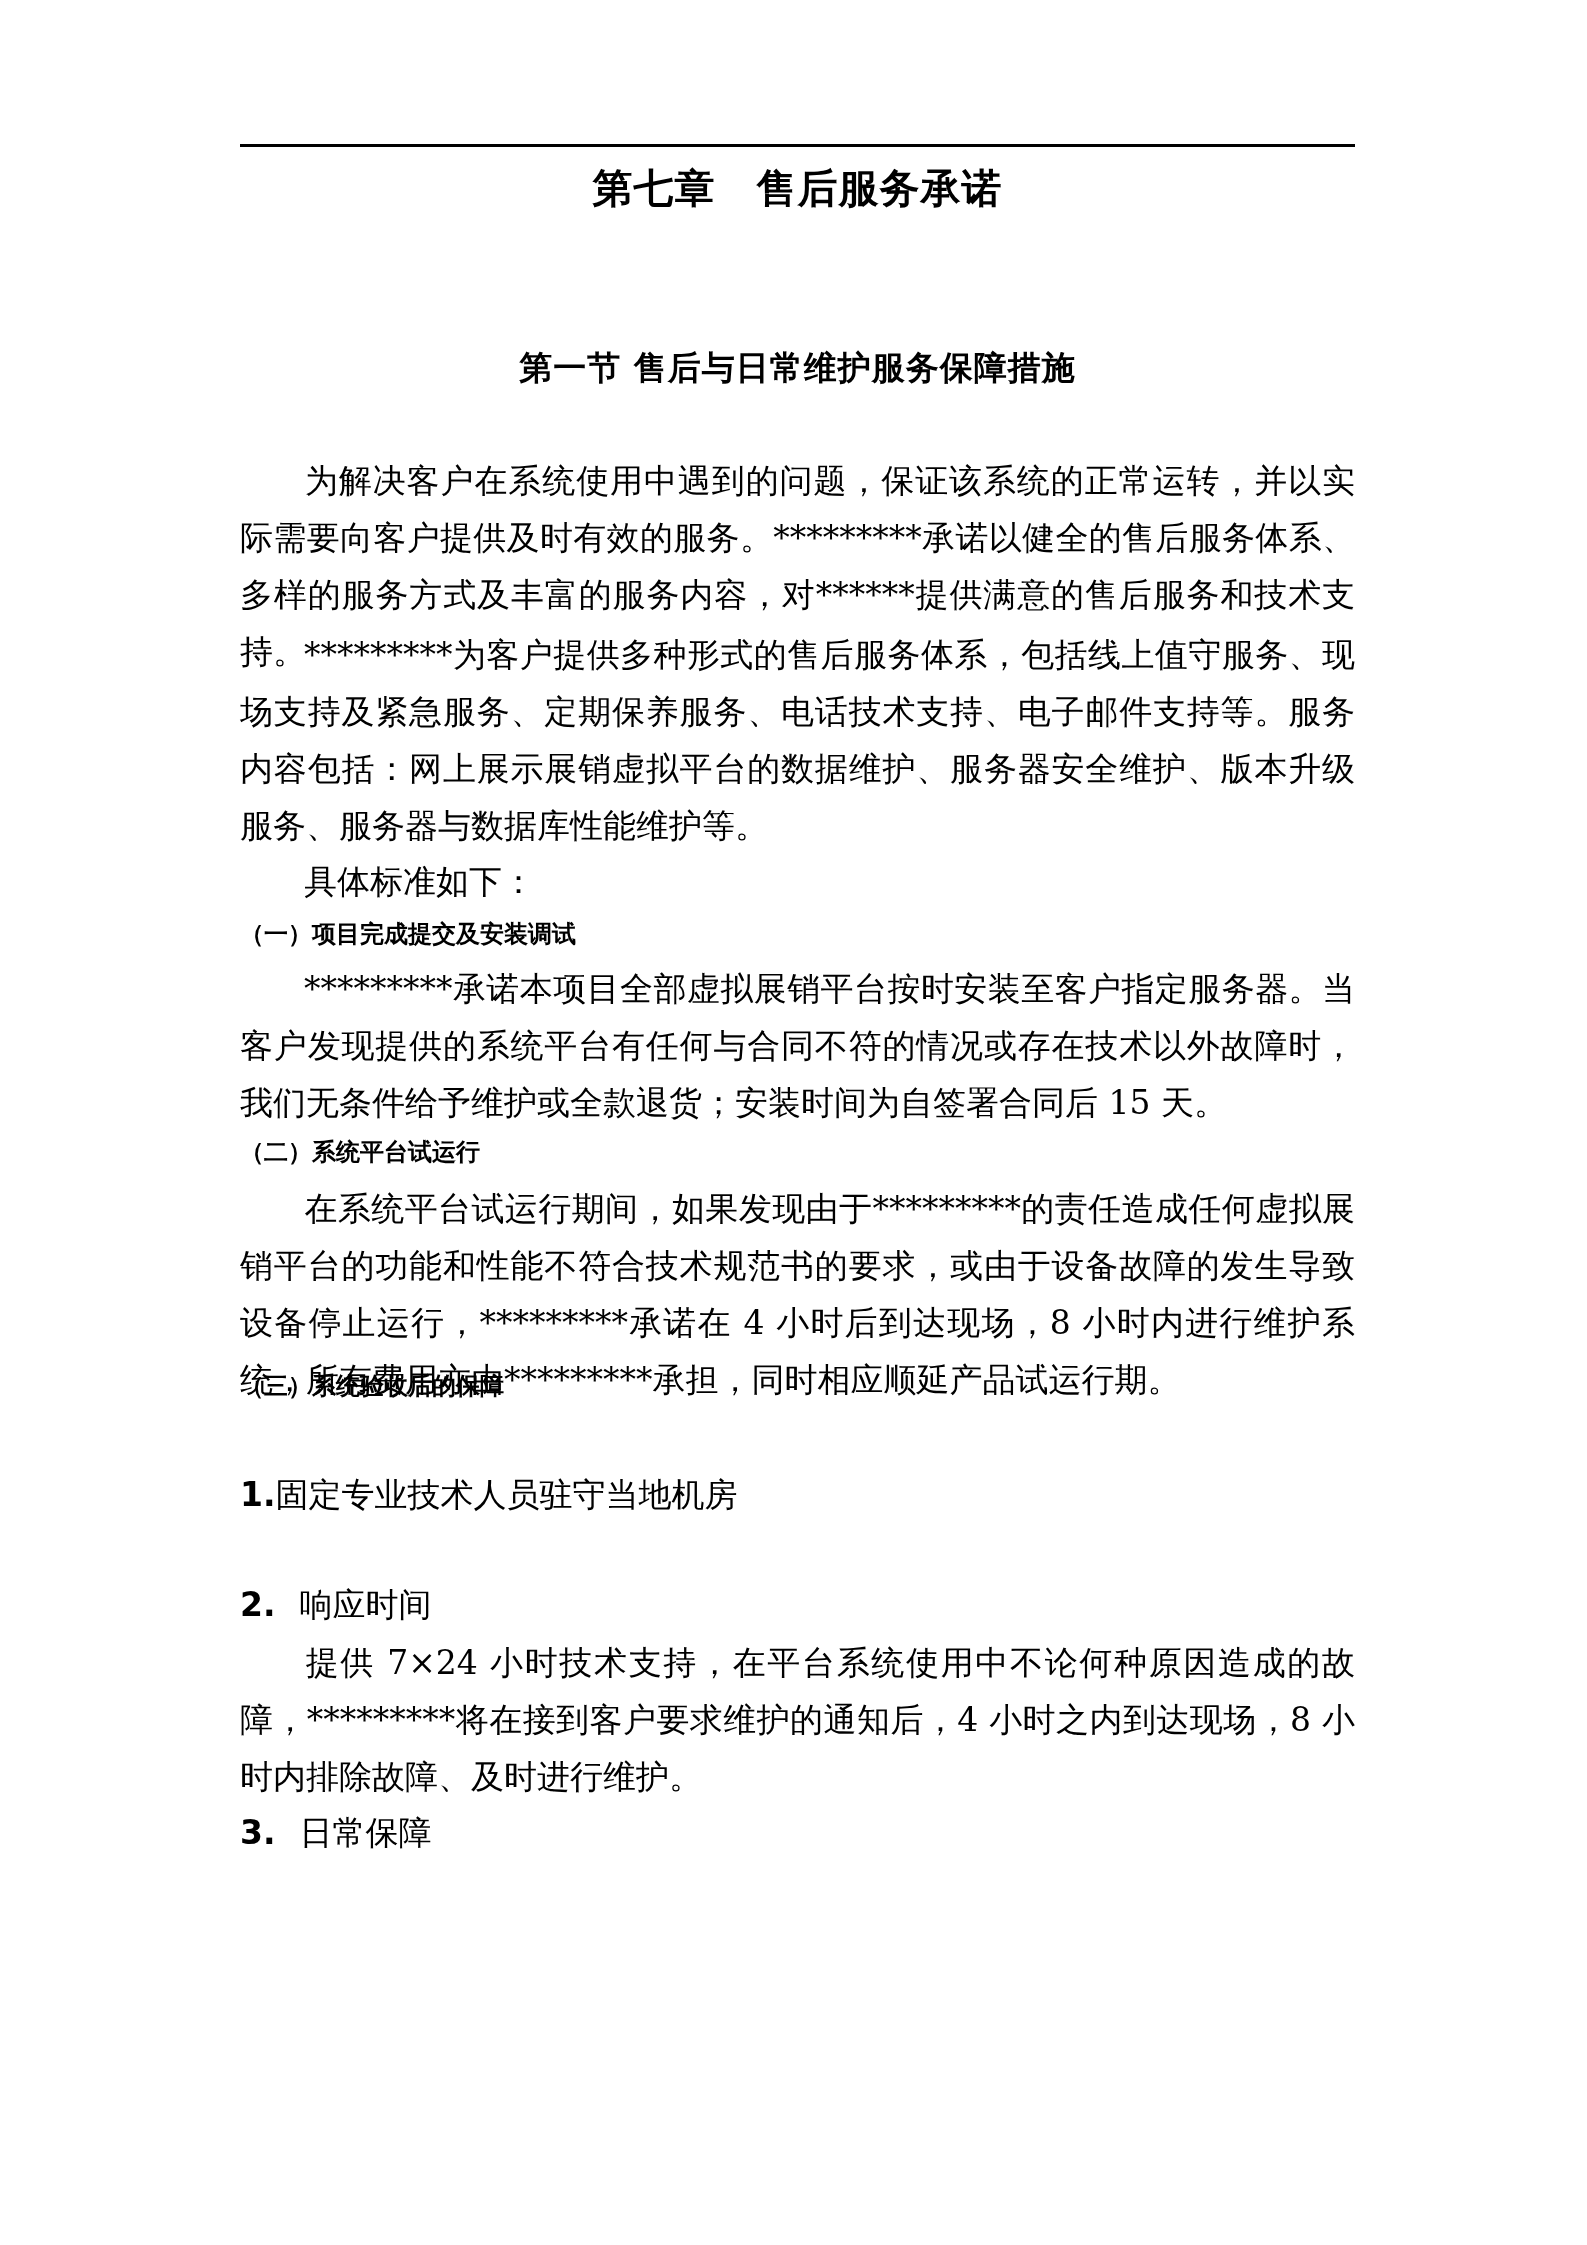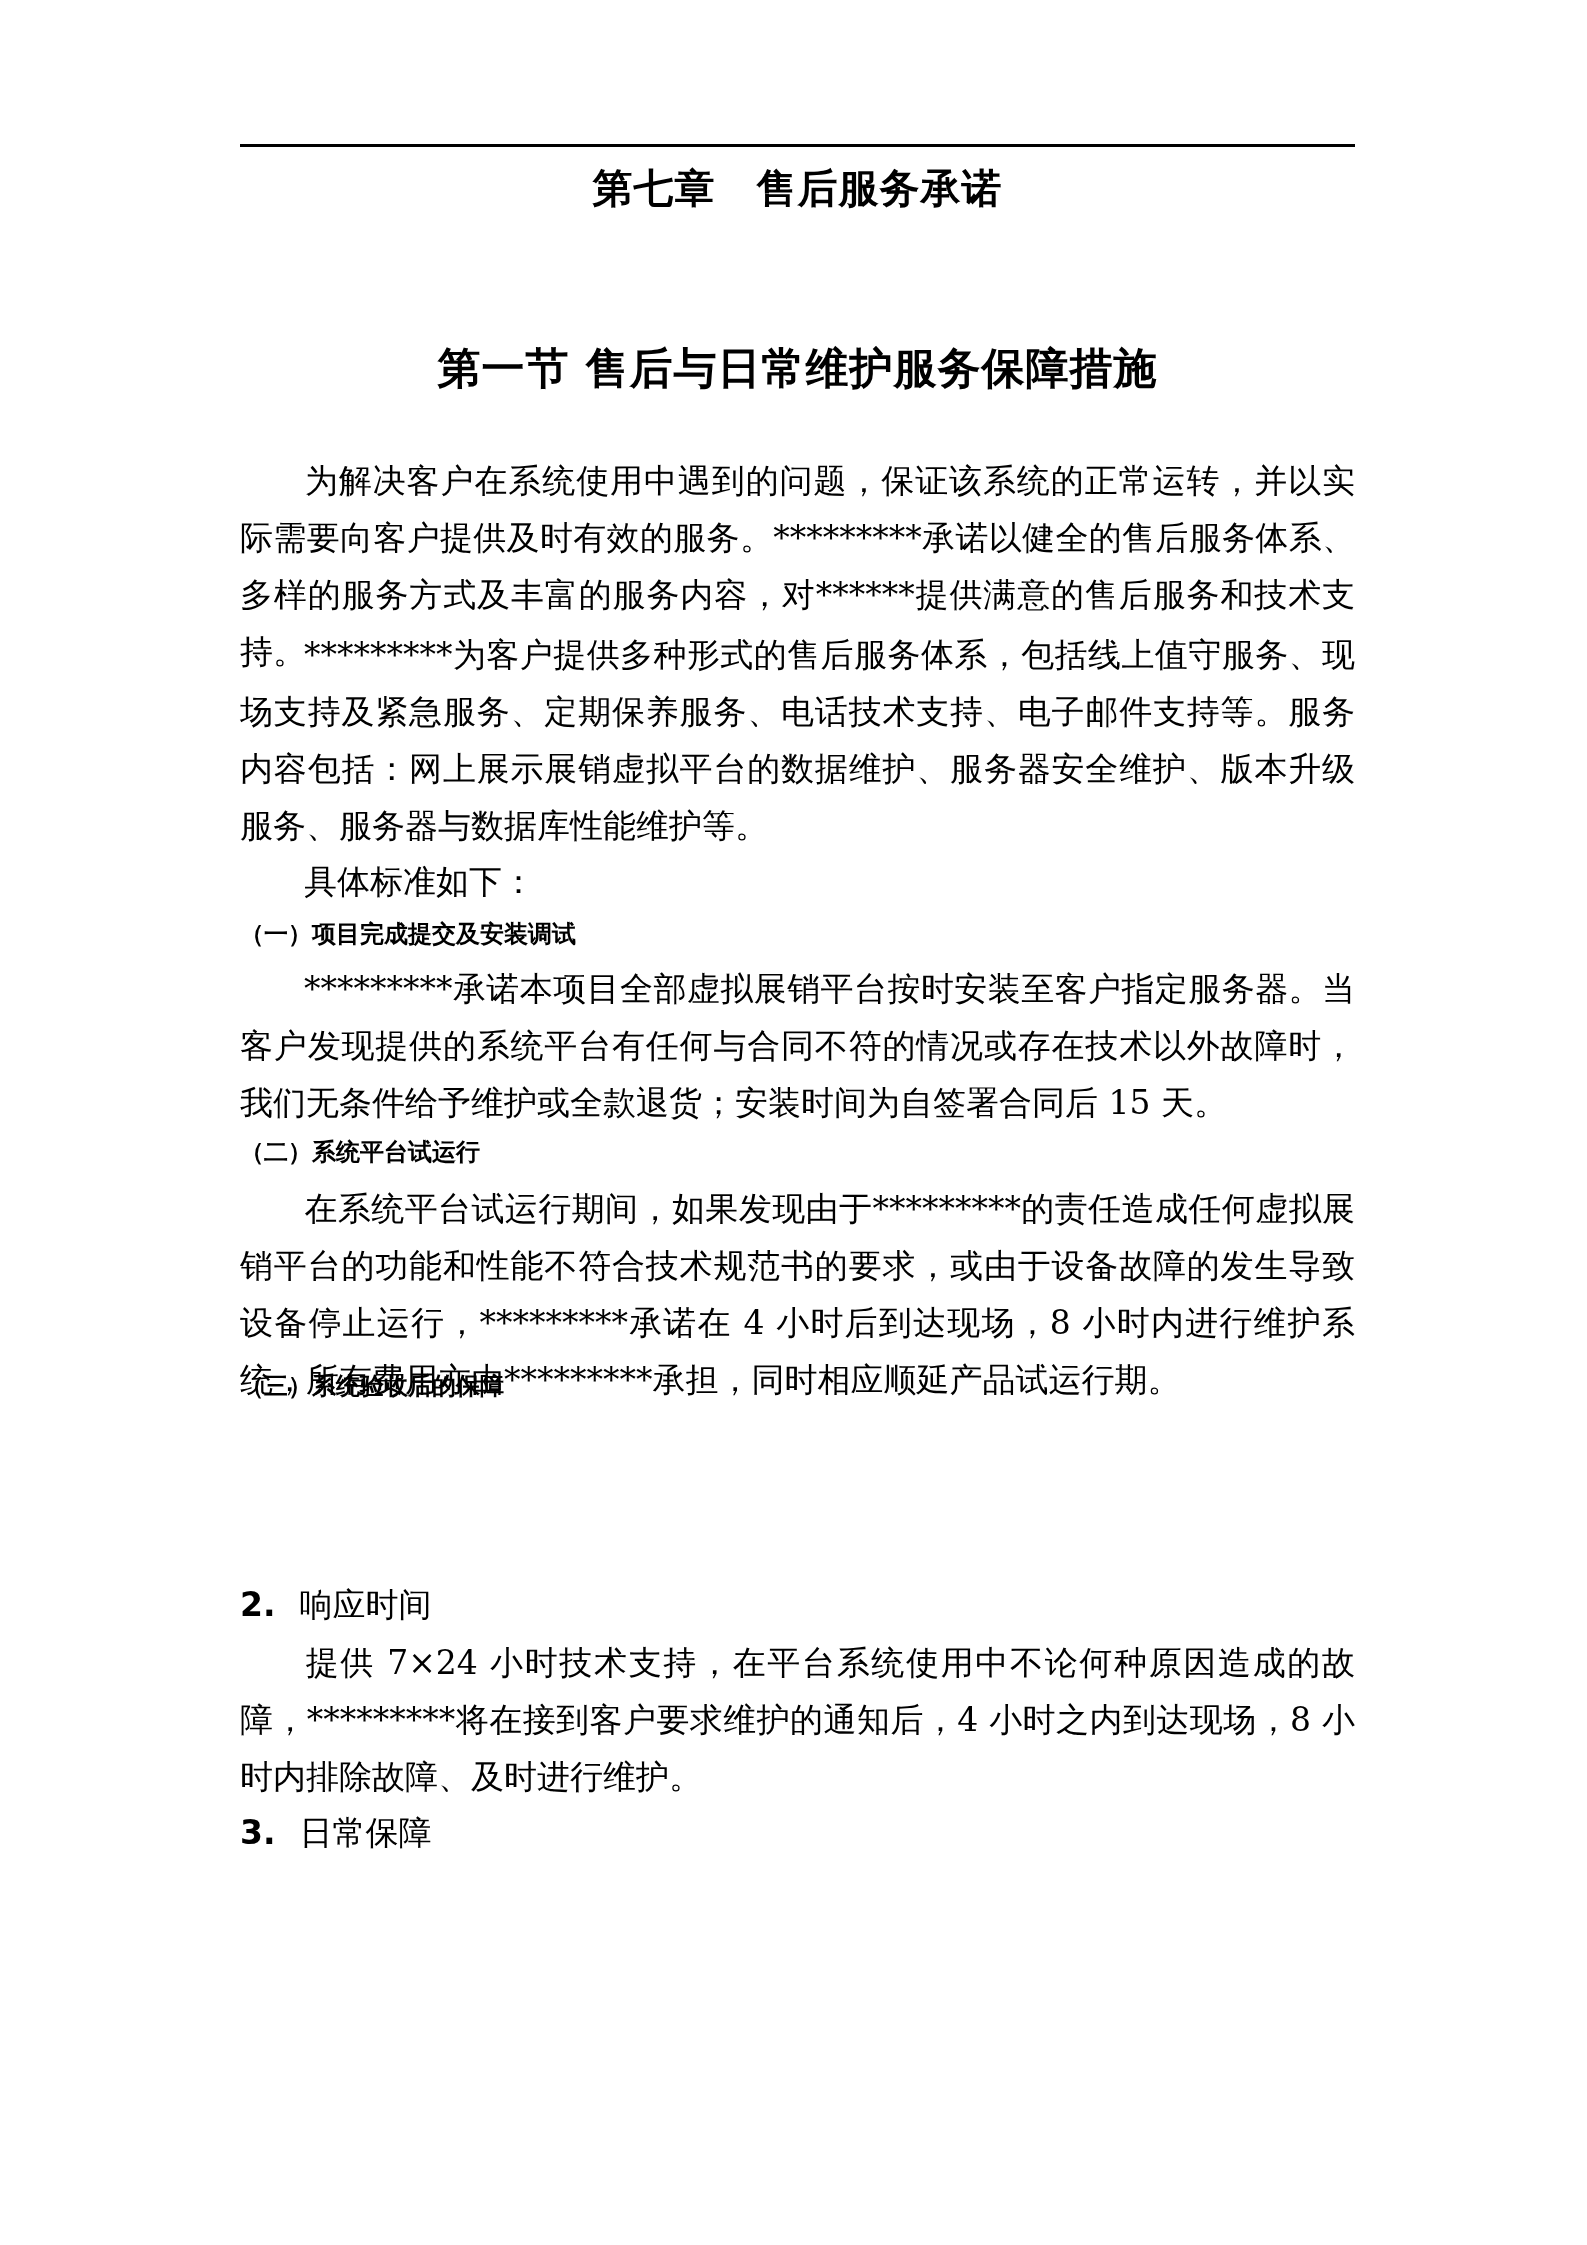--- a/index.html
+++ b/index.html
@@ -2,21 +2,21 @@
 <html><head>
 <meta charset="utf-8">
 <style>
   html, body { margin: 0; padding: 0; background: #ffffff; }
   body { width: 1587px; height: 2245px; position: relative; overflow: hidden; color: #000; }
   .page { position: absolute; left: 0; top: 0; width: 1587px; height: 2209px; }
   .rule { position: absolute; left: 240px; top: 144px; width: 1115px; height: 3px; background: #000; }
   .h1 { position: absolute; left: 240px; width: 1115px; top: 158px; text-align: center;
         font-family: "DejaVu Sans", sans-serif; font-weight: bold; font-size: 40px; line-height: 60px; letter-spacing: 1px; }
   .h2 { position: absolute; left: 240px; width: 1115px; top: 338px; text-align: center;
-        font-family: "DejaVu Sans", sans-serif; font-weight: bold; font-size: 43px; line-height: 60px; letter-spacing: 1px; }
+        font-family: "DejaVu Sans", sans-serif; font-weight: bold; font-size: 33px; line-height: 60px; letter-spacing: 1px; }
   .para { position: absolute; left: 240px; width: 1115px;
           font-family: "DejaVu Serif", serif; font-size: 33px; line-height: 57px; text-align: justify; }
   .para .indent { display: inline-block; width: 64px; }
   .sub { position: absolute; left: 240px; width: 1115px;
          font-family: "DejaVu Sans", sans-serif; font-size: 24px; font-weight: bold; line-height: 44px; }
   .numh { position: absolute; left: 240px; width: 1115px;
           font-family: "DejaVu Sans", sans-serif; font-size: 33px; line-height: 50px; }
   .numh .n { font-weight: bold; }
 </style>
 </head>
@@ -39,20 +39,21 @@
   <div class="sub" style="top:912px;">（一）项目完成提交及安装调试</div>
 
   <div class="para" style="top:960px;"><span class="indent"></span><span>*********承诺本项目全部虚拟展销平台按时安装至客户指定服务器。当客户发现提供的系统平台有任何与合同不符的情况或存在技术以外故障时，我们无条件给予维护或全款退货；安装时间为自签署合同后 15 天。</span></div>
 
   <div class="sub" style="top:1130px;">（二）系统平台试运行</div>
 
   <div class="para" style="top:1180px;"><span class="indent"></span><span>在系统平台试运行期间，如果发现由于*********的责任造成任何虚拟展销平台的功能和性能不符合技术规范书的要求，或由于设备故障的发生导致设备停止运行，*********承诺在 4 小时后到达现场，8 小时内进行维护系统，所有费用亦由*********承担，同时相应顺延产品试运行期。</span></div>
 
   <div class="sub" style="top:1328px;margin-top:36px;">（三）系统验收后的保障</div>
 
+  <div class="numh" style="top:1470px;"><span class="n">1.</span><span>固定专业技术人员驻守当地机房</span></div>
 
   <div class="numh" style="top:1552px;margin-top:28px;"><span class="n">2.</span><span style="display:inline-block;width:24px;"></span><span>响应时间</span></div>
 
   <div class="para" style="top:1634px;"><span class="indent"></span><span>提供 7×24 小时技术支持，在平台系统使用中不论何种原因造成的故障，*********将在接到客户要求维护的通知后，4 小时之内到达现场，8 小时内排除故障、及时进行维护。</span></div>
 
   <div class="numh" style="top:1808px;"><span class="n">3.</span><span style="display:inline-block;width:24px;"></span><span>日常保障</span></div>
 
 
 </div>
 

